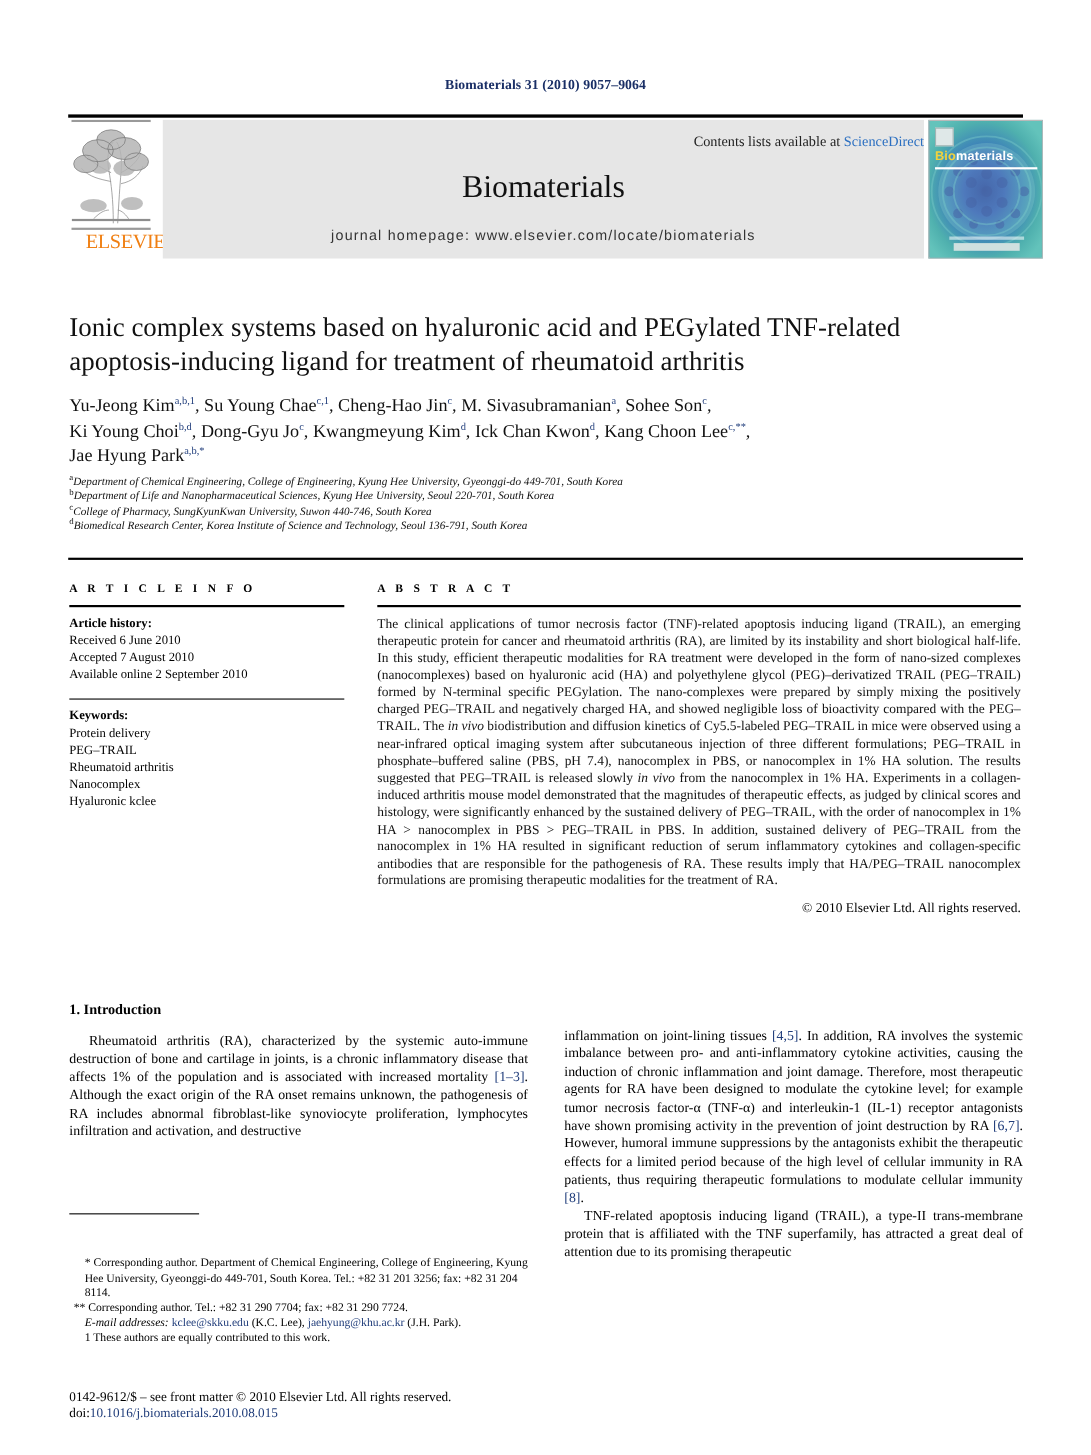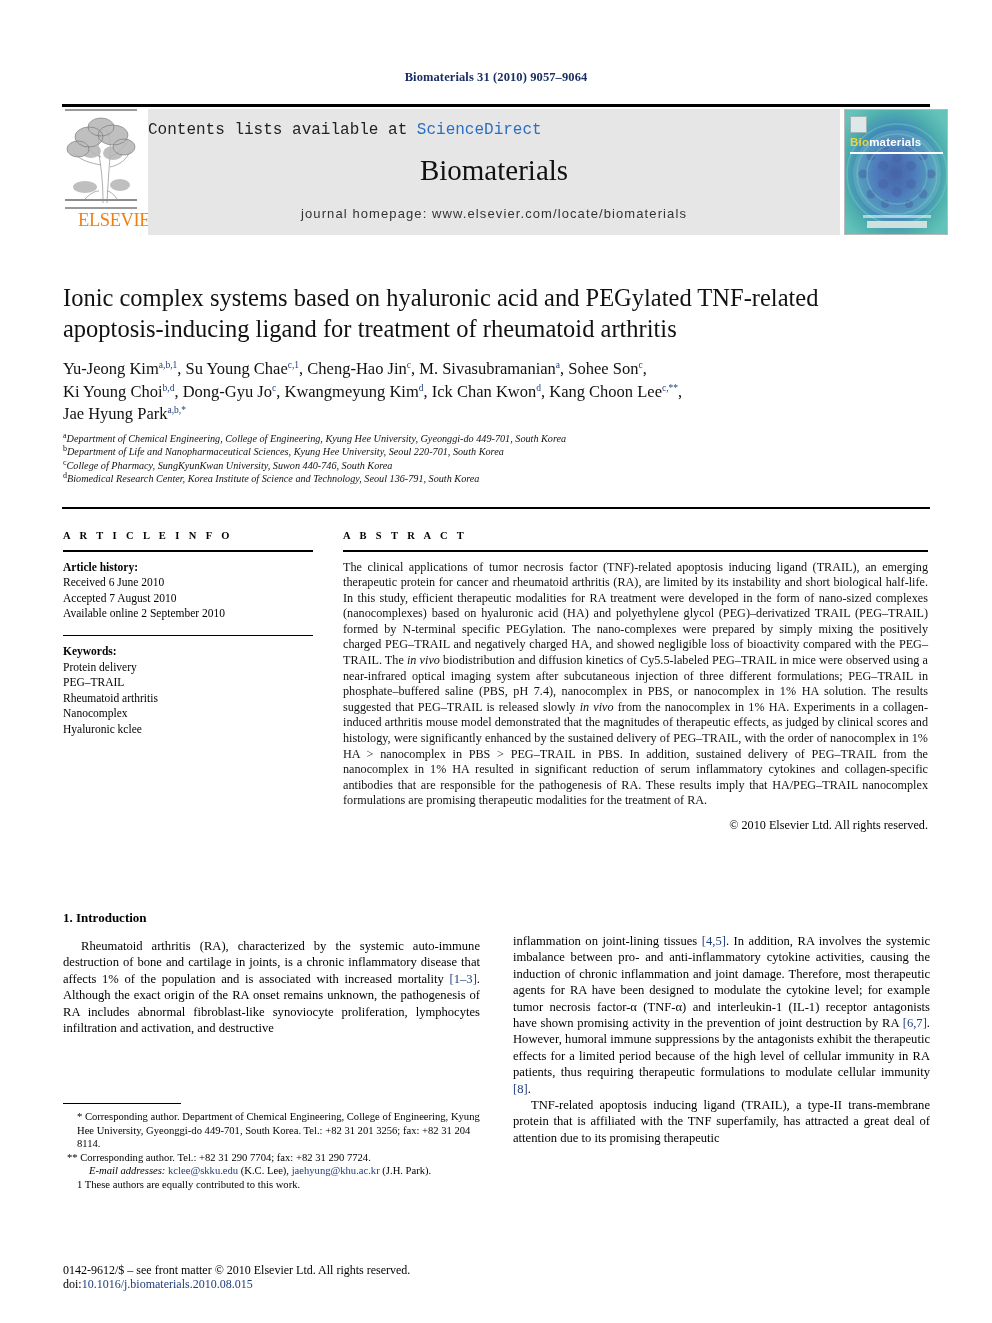--- a/index.html
+++ b/index.html
@@ -85,23 +85,23 @@
     position: absolute;
     left: 86px; top: 4px;
     width: 692px;
     height: 126px;
     background: #e6e6e6;
   }
   .band-contents {
     position: absolute;
     left: 0; top: 12px;
     width: 692px;
-    text-align: left;
-    font-family: Liberation Mono, monospace;
-    font-size: 16px;
+    text-align: right;
+    font-family: Liberation Serif, serif;
+    font-size: 13px;
     color: #222;
   }
   .band-contents .sd {
     color: #2b6fc1;
   }
   .band-title {
     position: absolute;
     left: 0; top: 45px;
     width: 692px;
     text-align: center;
@@ -302,21 +302,21 @@
   }
   .footnotes .fn {
     padding-left: 14px;
     text-indent: -14px;
     margin-bottom: 0px;
   }
   .footnotes .fn2 {
     padding-left: 24px;
     text-indent: -10px;
   }
-  .footnotes i { font-style: italic; margin-left: 12px; }
+  .footnotes i { font-style: italic; }
   .mail { color: #1f3c7a; }
 
   .imprint {
     position: absolute;
     left: 63px; top: 1264px;
     width: 430px;
     font-size: 12px;
     line-height: 13.6px;
   }
   .doi-link { color: #1f3c7a; }
@@ -473,21 +473,21 @@
     <p class="ind" style="margin:0;"><span>Rheumatoid arthritis (RA), characterized by the systemic auto-immune destruction of bone and cartilage in joints, is a chronic inflammatory disease that affects 1% of the population and is associated with increased mortality </span><span class="ref">[1–3]</span><span>. Although the exact origin of the RA onset remains unknown, the pathogenesis of RA includes abnormal fibroblast-like synoviocyte proliferation, lymphocytes infiltration and activation, and destructive</span></p>
   </div>
 
   <div class="body-r">
     <p style="margin:0;"><span>inflammation on joint-lining tissues </span><span class="ref">[4,5]</span><span>. In addition, RA involves the systemic imbalance between pro- and anti-inflammatory cytokine activities, causing the induction of chronic inflammation and joint damage. Therefore, most therapeutic agents for RA have been designed to modulate the cytokine level; for example tumor necrosis factor-α (TNF-α) and interleukin-1 (IL-1) receptor antagonists have shown promising activity in the prevention of joint destruction by RA </span><span class="ref">[6,7]</span><span>. However, humoral immune suppressions by the antagonists exhibit the therapeutic effects for a limited period because of the high level of cellular immunity in RA patients, thus requiring therapeutic formulations to modulate cellular immunity </span><span class="ref">[8]</span><span>.</span></p>
     <p class="ind" style="margin:0;">TNF-related apoptosis inducing ligand (TRAIL), a type-II trans-membrane protein that is affiliated with the TNF superfamily, has attracted a great deal of attention due to its promising therapeutic</p>
   </div>
 
   <div class="fnrule"></div>
   <div class="footnotes">
-    <div class="fn" style="padding-left:14px;text-indent:0;">* Corresponding author. Department of Chemical Engineering, College of Engineering, Kyung Hee University, Gyeonggi-do 449-701, South Korea. Tel.: +82 31 201 3256; fax: +82 31 204 8114.</div>
+    <div class="fn" style="padding-left:14px;text-indent:0;margin-top:32px;">* Corresponding author. Department of Chemical Engineering, College of Engineering, Kyung Hee University, Gyeonggi-do 449-701, South Korea. Tel.: +82 31 201 3256; fax: +82 31 204 8114.</div>
     <div class="fn" style="padding-left:14px;text-indent:-10px;">** Corresponding author. Tel.: +82 31 290 7704; fax: +82 31 290 7724.</div>
     <div class="fn fn2"><i>E-mail addresses:</i> <span class="mail">kclee@skku.edu</span><span> (K.C. Lee), </span><span class="mail">jaehyung@khu.ac.kr</span><span> (J.H. Park).</span></div>
     <div class="fn" style="padding-left:22px;text-indent:-8px;">1  These authors are equally contributed to this work.</div>
   </div>
 
   <div class="imprint">
     <div>0142-9612/$ – see front matter © 2010 Elsevier Ltd. All rights reserved.</div>
     <div><span>doi:</span><span class="doi-link">10.1016/j.biomaterials.2010.08.015</span></div>
   </div>
 

